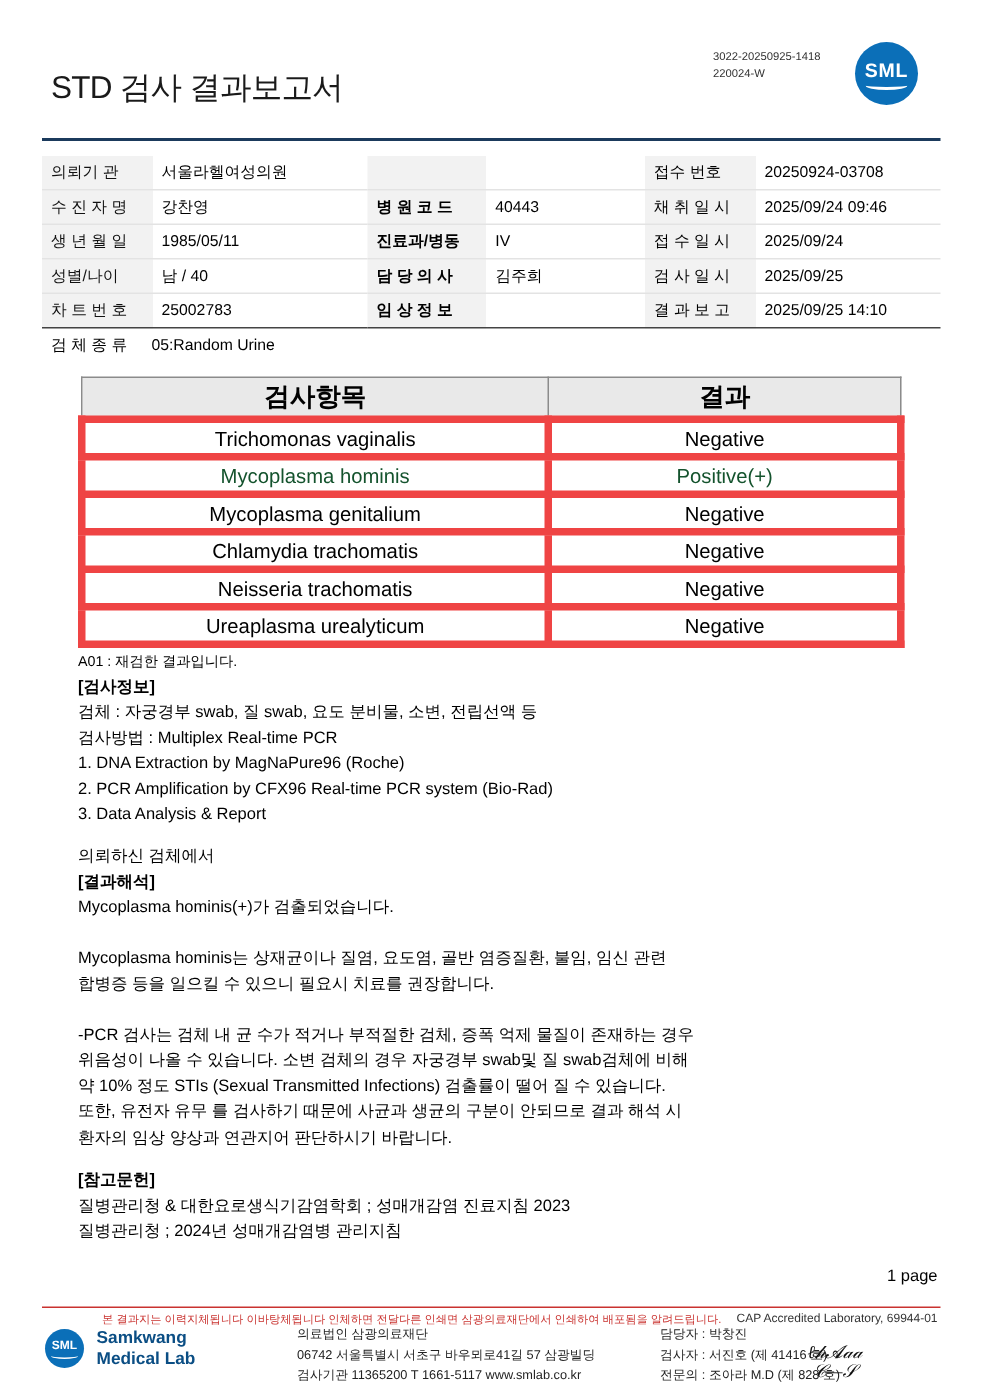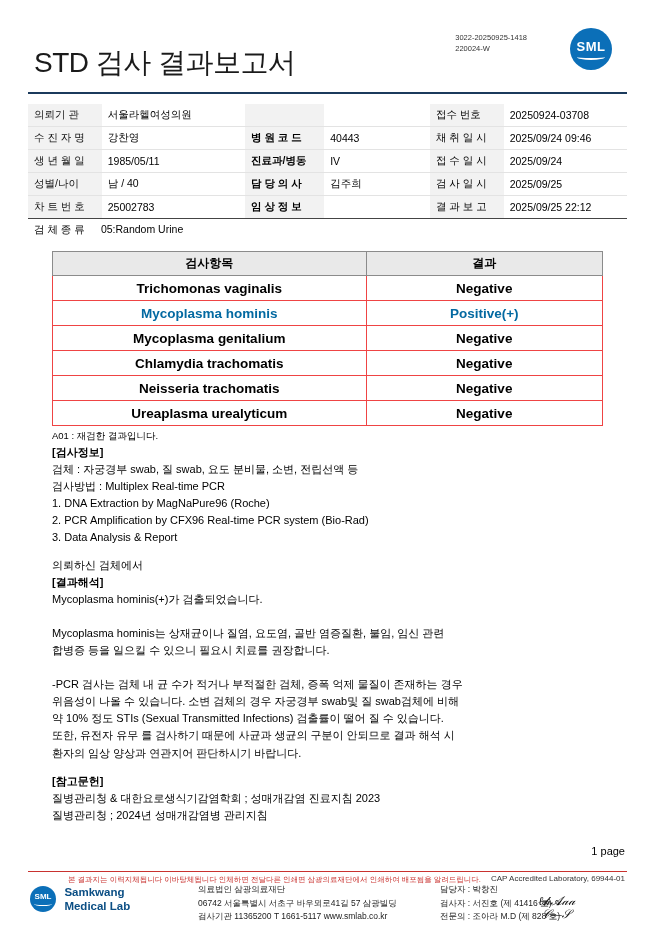--- a/index.html
+++ b/index.html
@@ -21,31 +21,31 @@
   }
 
   
   .header {
     position: relative;
     height: 72px;
     border-bottom: 2px solid #1b3a5c;
     margin-top: 22px;
   }
   .report-title {
-    font-size: 28px;
+    font-size: 21px;
     letter-spacing: -0.5px;
     color: #1a1a1a;
     position: absolute;
     left: 6px;
     top: 22px;
     font-weight: 400;
   }
   .header-codes {
     position: absolute;
-    right: 100px;
+    right: 80px;
     top: 10px;
     font-size: 7.5px;
     color: #333;
     text-align: left;
     line-height: 1.5;
   }
   .logo-wrap {
     position: absolute;
     right: 4px;
     top: 6px;
@@ -115,30 +115,30 @@
   .results {
     width: 100%;
     border-collapse: collapse;
     font-size: 13.5px;
   }
   .results th {
     background: #e9e9e9;
     border: 1px solid #8b8b8b;
     height: 24px;
     font-weight: bold;
-    font-size: 12px;
+    font-size: 17px;
   }
   .results td {
-    border: 1px solid #ef4444;
+    border: 5px solid #ef4444;
     height: 25px;
     text-align: center;
-    font-weight: bold;
+    font-weight: normal;
   }
   .results td.item { width: 57%; }
-  .results tr.pos td { color: #0369a1; }
+  .results tr.pos td { color: #14532d; }
 
   
   .body-text {
     margin: 3px 24px 0 24px;
     font-size: 11px;
     line-height: 1.55;
   }
   .note-small { font-size: 9.5px; margin-left: 4px; }
   .sec-title { font-weight: bold; margin-top: 6px; }
   .blank-line { height: 11px; }
@@ -273,21 +273,21 @@
       <td class="val2">김주희</td>
       <td class="lbl3">검 사 일 시</td>
       <td class="val3">2025/09/25</td>
     </tr>
     <tr>
       <td class="lbl">차 트 번 호</td>
       <td class="val">25002783</td>
       <td class="lbl2">임 상 정 보</td>
       <td class="val2"></td>
       <td class="lbl3">결 과 보 고</td>
-      <td class="val3">2025/09/25 22:12</td>
+      <td class="val3">2025/09/25 14:10</td>
     </tr>
   </tbody>
     </table>
 
   <div style="margin-top:4px; font-size:10.5px;">
     <span style="display:inline-block; width:70px; padding-left:6px;">검 체 종 류</span>
     <span>05:Random Urine</span>
   </div>
 
   <div class="results-wrap">

